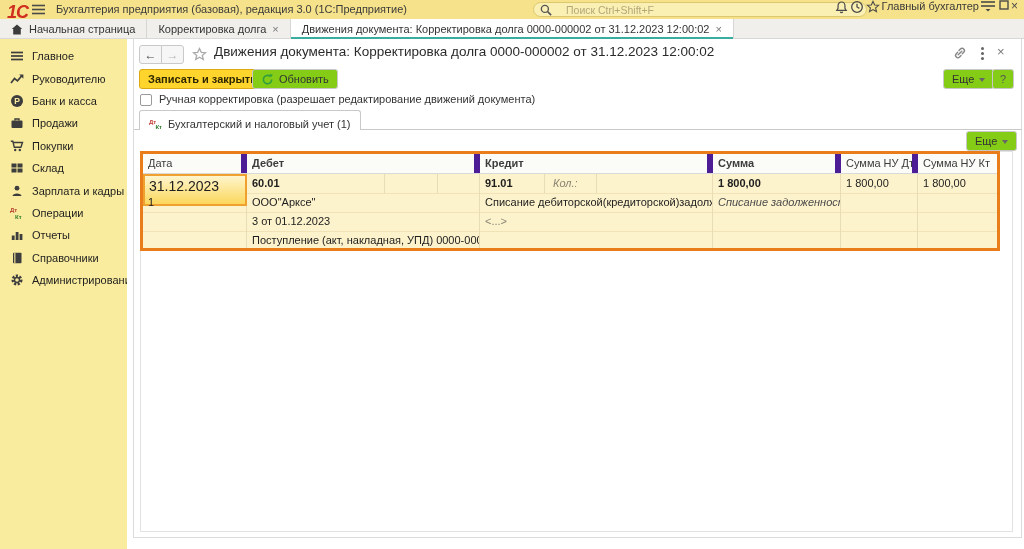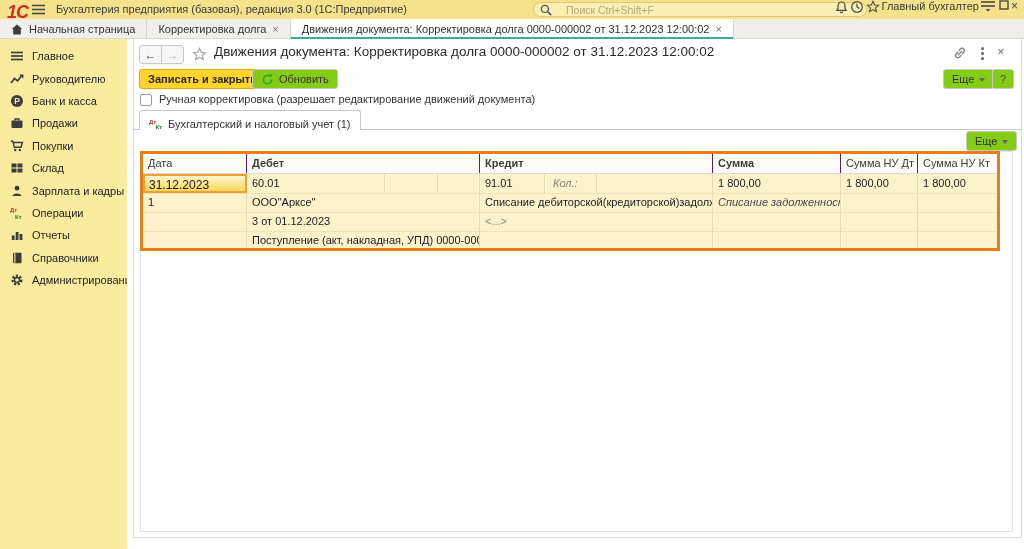--- a/index.html
+++ b/index.html
@@ -71,35 +71,35 @@
   .dtkt{font-size:6px;font-weight:bold;line-height:5px;width:13px;}
   .dtkt .dt{color:#c23b2e;display:block;text-align:left;}
   .dtkt .kt{color:#2a7d2a;display:block;text-align:right;}
   .tab-rule{position:absolute;left:134px;top:129px;width:888px;border-top:1px solid #c9c9c9;}
   .btn-more-grid{position:absolute;left:966px;top:131px;}
 
   
   .grid{position:absolute;left:140px;top:151px;width:873px;height:381px;border:1px solid #e2e2e2;background:#fff;}
   .otable{position:absolute;left:-1px;top:-1px;width:860px;border:3px solid #e87d1a;background:#fcf2cc;}
   .thead{display:flex;height:20px;background:#fbfbf8;border-bottom:1px solid #d9d9d9;}
-  .th{font-size:11px;color:#3c3c3c;padding:3px 5px 0 5px;border-right:1px solid #4c1d95;overflow:hidden;white-space:nowrap;}
+  .th{font-size:11px;color:#3c3c3c;padding:3px 5px 0 5px;border-right:6px solid #4c1d95;overflow:hidden;white-space:nowrap;}
   .th:last-child{border-right:none;}
   .th.b{font-weight:bold;}
   .tbody{position:relative;height:74px;}
   .col{position:absolute;top:0;height:74px;border-right:1px solid #e7dcb4;}
   .col:last-child{border-right:none;}
   .cell{position:absolute;left:0;right:0;font-size:11px;color:#1d1d1d;padding:3px 5px 0 5px;white-space:nowrap;overflow:hidden;}
   .r{text-align:left;padding-right:6px;}
-  .bold{font-weight:normal;}
+  .bold{font-weight:bold;}
   .ital{font-style:italic;}
   .gray{color:#8a8574;}
   .rowline{position:absolute;left:0;width:854px;border-top:1px solid rgba(160,140,60,0.14);}
   .subdiv{position:absolute;top:0;height:19px;border-left:1px solid #e7dcb4;}
-  .sel-cell{position:absolute;left:0;top:0;width:104px;height:19px;border:2px solid #f0a02f;
-    background:linear-gradient(180deg,#fef5cd 0%,#fbd75c 100%);font-size:12px;color:#1d1d1d;padding:2px 0 0 4px;}
+  .sel-cell{position:absolute;left:0;top:0;width:104px;height:32px;border:2px solid #f0a02f;
+    background:linear-gradient(180deg,#fef5cd 0%,#fbd75c 100%);font-size:14px;color:#1d1d1d;padding:2px 0 0 4px;}
 </style>
 </head>
 <body>
 
 <div class="topbar">
   <span class="logo">1С</span>
   <span class="hamb">
     <svg width="13" height="11" viewBox="0 0 13 11">
         <g stroke="#4a4a4a" stroke-width="1.6">
           <line x1="0" y1="1.5" x2="13" y2="1.5"></line>

